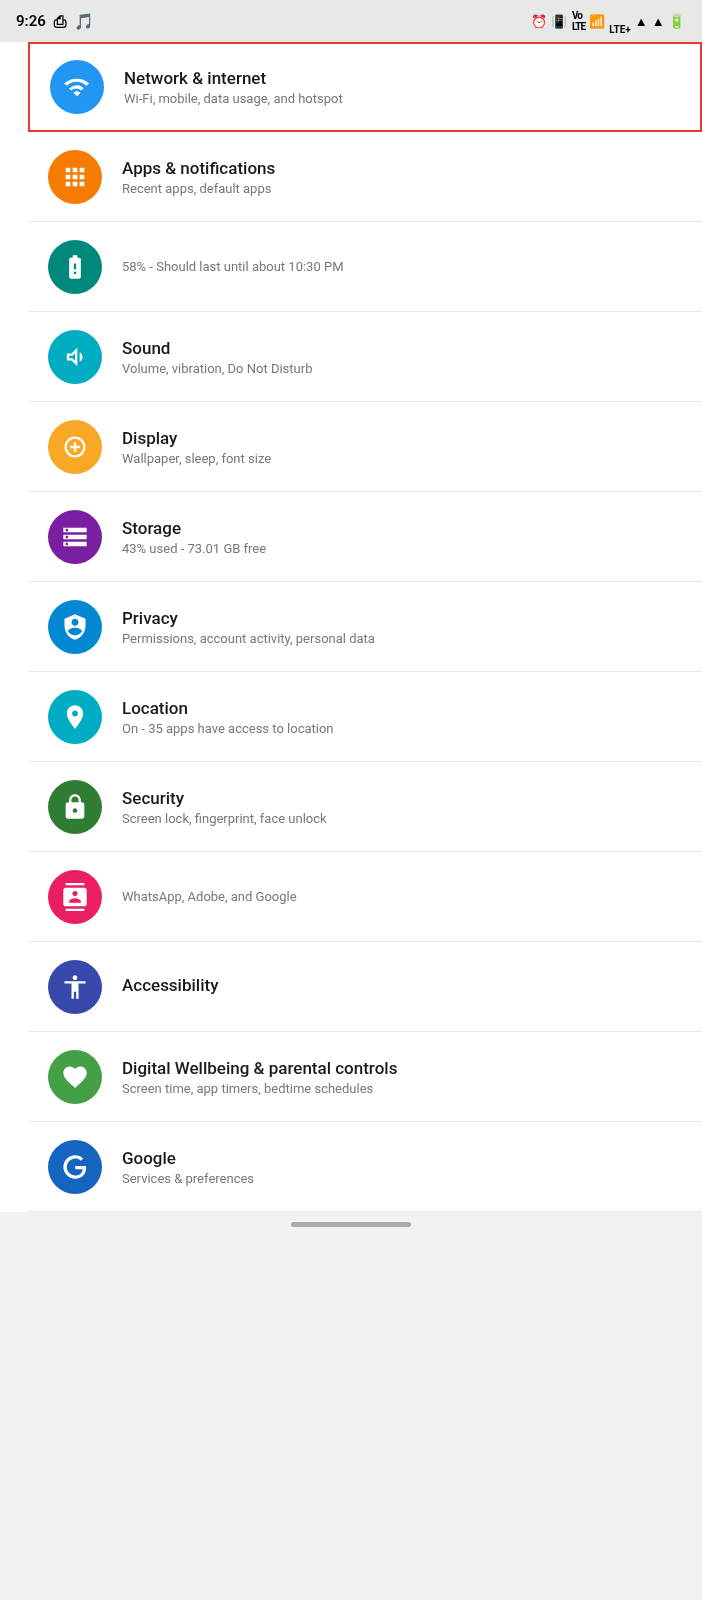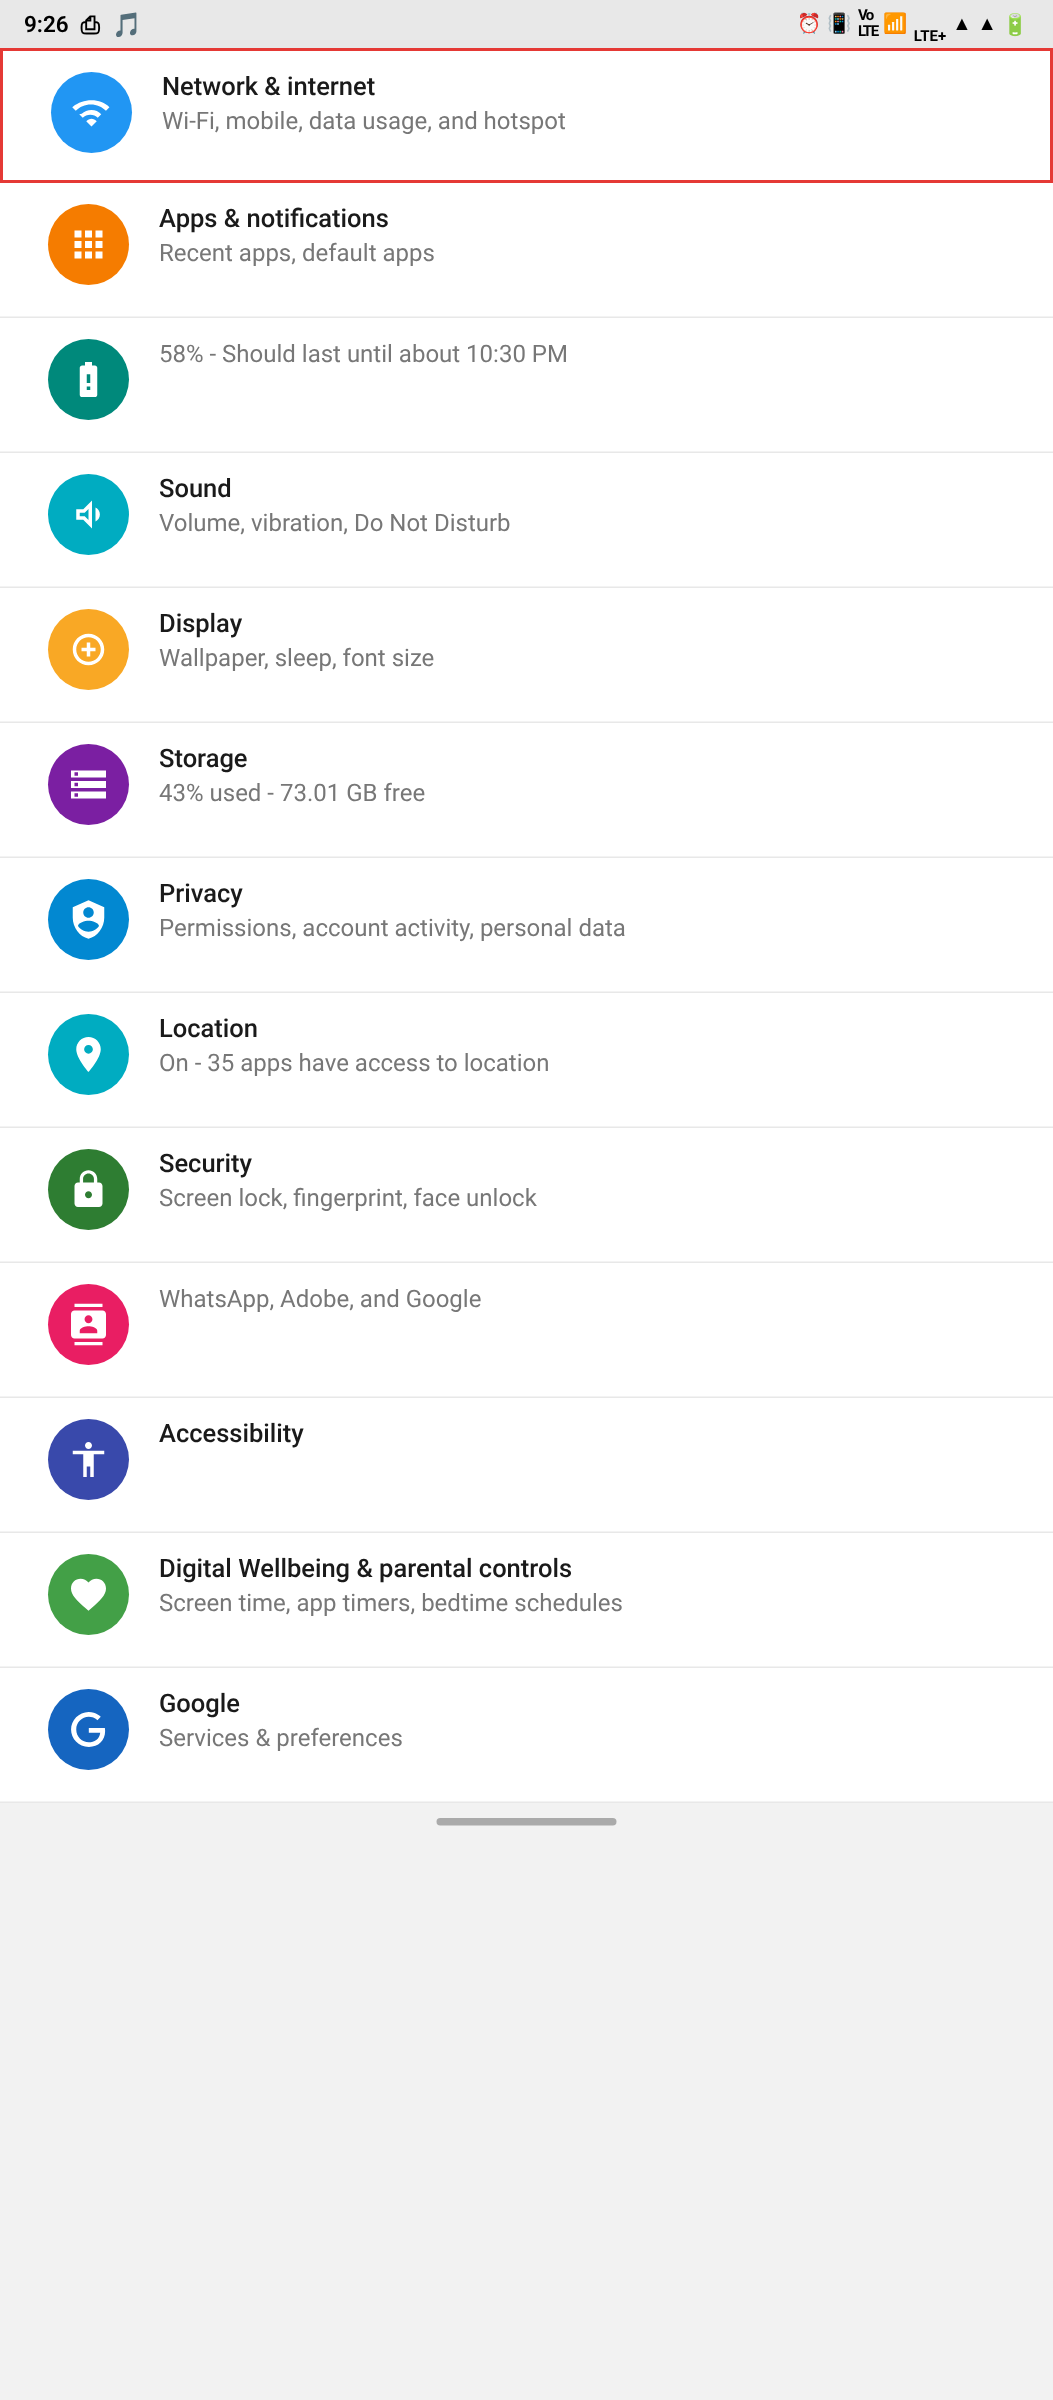--- a/index.html
+++ b/index.html
@@ -12,21 +12,21 @@
       overflow-x: hidden;
     }
 
     
     .status-bar {
       display: flex;
       align-items: center;
       justify-content: space-between;
       background: #e8e8e8;
       padding: 6px 16px;
-      height: 32px;
+      height: 42px;
     }
 
     .status-left {
       display: flex;
       align-items: center;
       gap: 8px;
       font-size: 15px;
       font-weight: 600;
     }
 
@@ -37,26 +37,27 @@
       font-size: 12px;
     }
 
     
     .settings-list {
       background: #fff;
     }
 
     .settings-item {
       display: flex;
-      align-items: flex-start;
-      padding: 14px 32px;
+      align-items: center;
+      padding: 14px 20px;
       border-bottom: 1px solid #e8e8e8;
       cursor: pointer;
       background: #fff;
       min-height: 90px;
+      margin-left: 28px;
     }
 
     .settings-item.highlighted {
       border: 2.5px solid #e53935;
       background: #fff;
     }
 
     .icon-circle {
       width: 54px;
       height: 54px;
@@ -81,21 +82,21 @@
     }
 
     .item-title {
       font-size: 17px;
       font-weight: 500;
       color: #1a1a1a;
       margin-bottom: 3px;
     }
 
     .item-subtitle {
-      font-size: 16px;
+      font-size: 13px;
       color: #777;
     }
 
     
     .nav-bar {
       display: flex;
       justify-content: center;
       padding: 10px 0 16px;
       background: #f2f2f2;
     }

